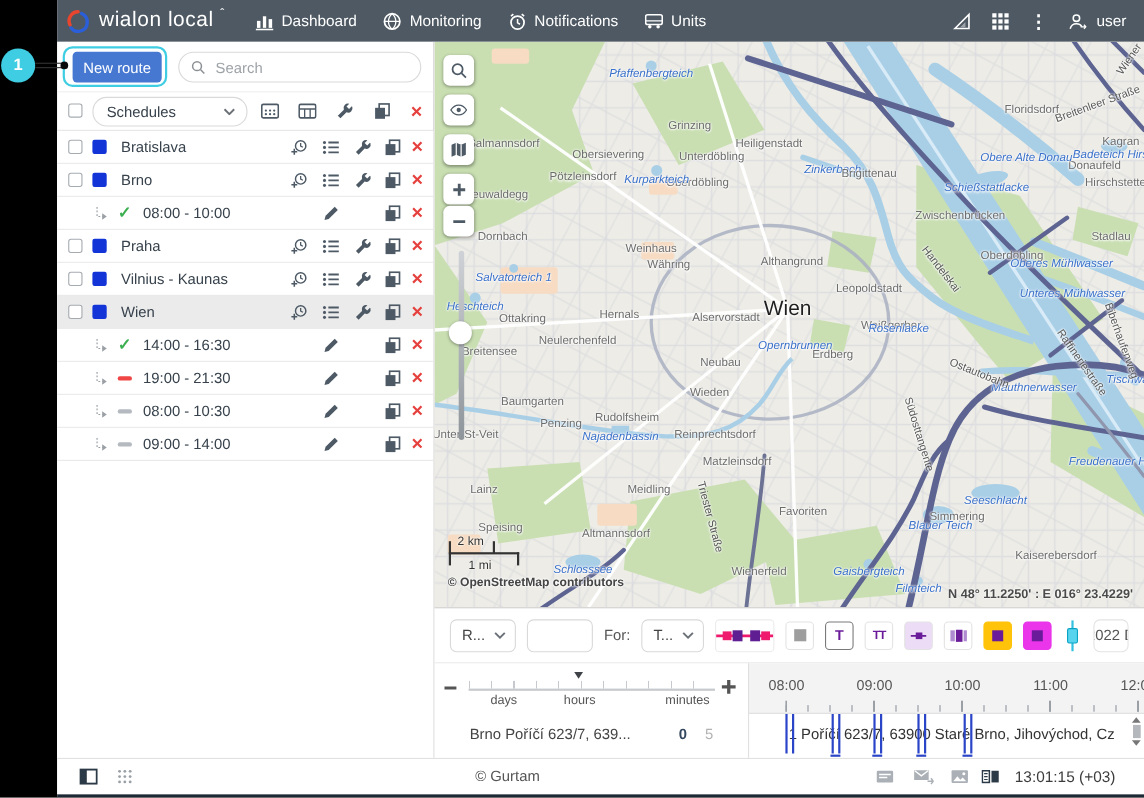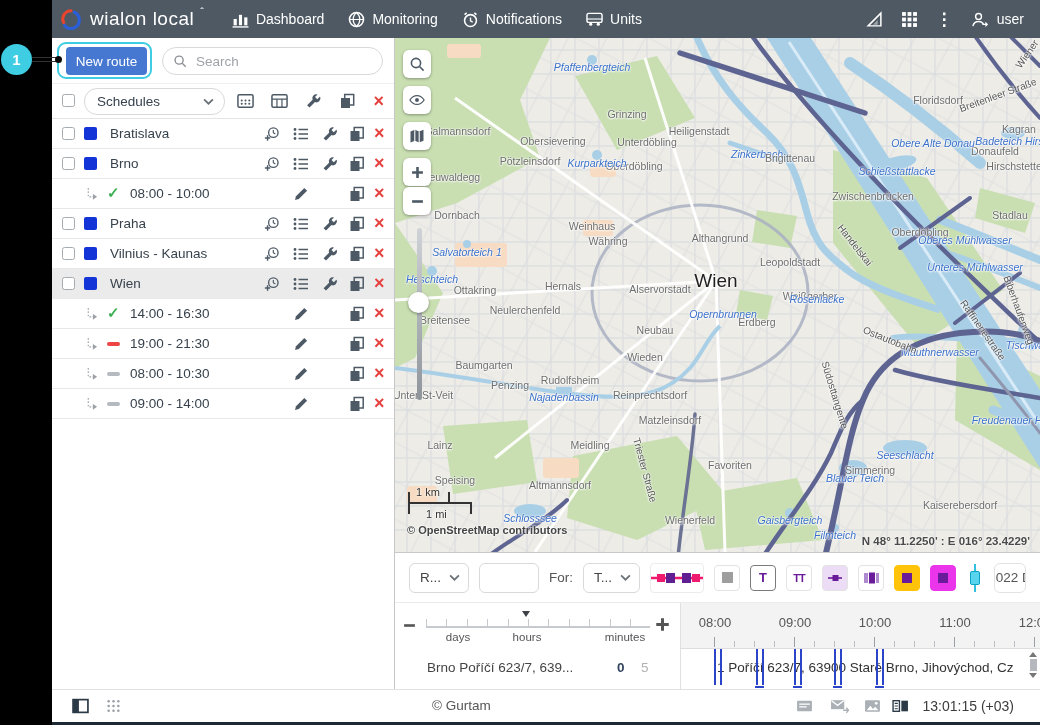--- a/index.html
+++ b/index.html
@@ -794,21 +794,21 @@
             </div>
           <div class="mctl" style="top:149px;">
               <svg style="width:13px;height:13px">
                 <use href="#i-minus"></use>
               </svg>
             </div>
           <div class="zoom-track"></div>
           <div class="zoom-handle"></div>
 
           <div class="scale">
-            <span class="lbl" style="left:8px;top:0px;">1 km</span>
+            <span class="lbl" style="left:8px;top:0px;">2 km</span>
             <span class="lbl" style="left:18px;top:22px;">1 mi</span>
             <span class="sc-line" style="left:0;top:16px;width:64px;height:2px;"></span>
             <span class="sc-line" style="left:0;top:6px;width:2px;height:22px;"></span>
             <span class="sc-line" style="left:40px;top:6px;width:2px;height:11px;"></span>
             <span class="sc-line" style="left:62px;top:16px;width:2px;height:12px;"></span>
           </div>
           <div class="attribution">© OpenStreetMap contributors</div>
           <div class="coords">N 48° 11.2250' : E 016° 23.4229'</div>
         </div>
 

